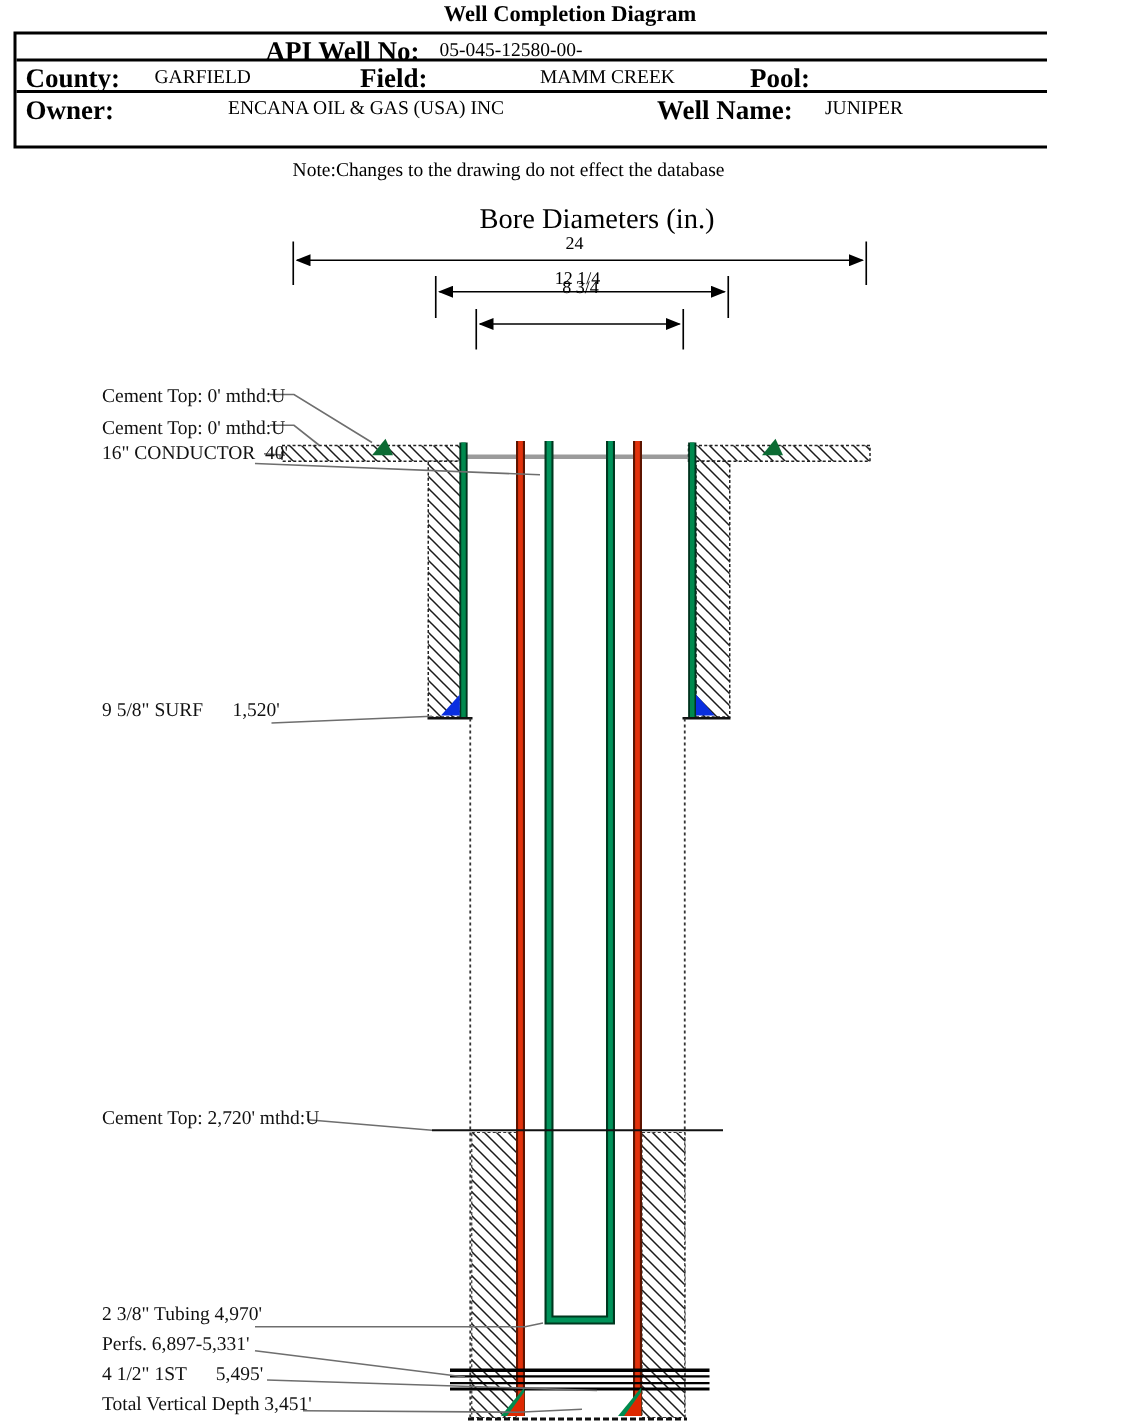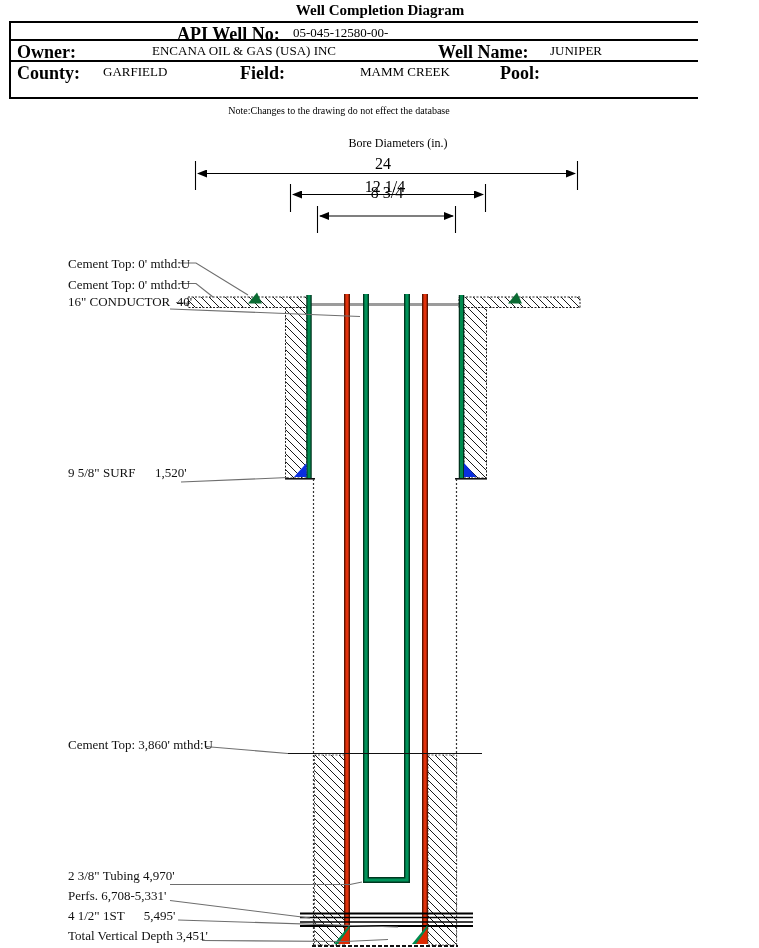--- a/index.html
+++ b/index.html
@@ -8,23 +8,23 @@
   .abs{position:absolute;}
   .title{top:2px;left:380px;transform:translateX(-50%);font-size:15px;font-weight:bold;white-space:pre;}
   .hdr-table{top:21px;left:9px;width:737px;height:74px;border:2px solid #000;}
   .hrow{position:relative;width:100%;}
   .hrow span{position:absolute;white-space:pre;top:1px;}
   .r1{height:16px;}
   .r2,.r3{height:19px;border-top:2px solid #000;}
   .r4{height:19px;border-top:2px solid #000;}
   .lbl{font-weight:bold;font-size:18px;}
   .val{font-size:13px;top:2px !important;}
-  .note{top:105px;left:339px;transform:translateX(-50%);font-size:10px;white-space:pre;}
-  .bore-title{top:136px;left:398px;transform:translateX(-50%);font-size:12px;white-space:pre;}
-  .dim{font-size:16px;transform:translateX(-50%);white-space:pre;}
+  .note{top:105px;left:339px;transform:translateX(-50%);font-size:13px;white-space:pre;}
+  .bore-title{top:136px;left:398px;transform:translateX(-50%);font-size:19px;white-space:pre;}
+  .dim{font-size:12px;transform:translateX(-50%);white-space:pre;}
   .ann{left:68px;font-size:13px;white-space:pre;color:#111;}
   svg{position:absolute;top:0;left:0;}
 </style>
 </head>
 <body>
 
 <div class="page">
 
   <svg width="759" height="948" viewBox="0 0 759 948">
     <defs>
@@ -141,46 +141,46 @@
     </g>
   </svg>
 
   <div class="abs title">Well Completion Diagram</div>
 
   <div class="abs hdr-table">
     <div class="hrow r1">
       <span class="lbl" style="left:166px">API Well No:</span>
       <span class="val" style="left:282px">05-045-12580-00-</span>
     </div>
-    <div class="hrow r2">
-      <span class="lbl" style="left:6px">Owner:</span>
-      <span class="val" style="left:141px">ENCANA OIL &amp; GAS (USA) INC</span>
-      <span class="lbl" style="left:427px">Well Name:</span>
-      <span class="val" style="left:539px">JUNIPER</span>
-    </div>
     <div class="hrow r3">
       <span class="lbl" style="left:6px">County:</span>
       <span class="val" style="left:92px">GARFIELD</span>
       <span class="lbl" style="left:229px">Field:</span>
       <span class="val" style="left:349px">MAMM CREEK</span>
       <span class="lbl" style="left:489px">Pool:</span>
       <span class="val" style="left:545px"></span>
+    </div>
+    <div class="hrow r2">
+      <span class="lbl" style="left:6px">Owner:</span>
+      <span class="val" style="left:141px">ENCANA OIL &amp; GAS (USA) INC</span>
+      <span class="lbl" style="left:427px">Well Name:</span>
+      <span class="val" style="left:539px">JUNIPER</span>
     </div>
   </div>
 
   <div class="abs note">Note:Changes to the drawing do not effect the database</div>
 
   <div class="abs bore-title">Bore Diameters (in.)</div>
   <div class="abs dim" style="left:383px;top:155px">24</div>
   <div class="abs dim" style="left:385px;top:178px">12 1/4</div>
   <div class="abs dim" style="left:387px;top:184px">8 3/4</div>
 
   <div class="abs ann" style="top:256px">Cement Top: 0' mthd:U</div>
   <div class="abs ann" style="top:277px">Cement Top: 0' mthd:U</div>
   <div class="abs ann" style="top:294px">16" CONDUCTOR  40'</div>
   <div class="abs ann" style="top:465px">9 5/8" SURF      1,520'</div>
-  <div class="abs ann" style="top:737px">Cement Top: 3,860' mthd:U</div>
+  <div class="abs ann" style="top:737px">Cement Top: 2,720' mthd:U</div>
   <div class="abs ann" style="top:868px">2 3/8" Tubing 4,970'</div>
-  <div class="abs ann" style="top:888px">Perfs. 6,708-5,331'</div>
+  <div class="abs ann" style="top:888px">Perfs. 6,897-5,331'</div>
   <div class="abs ann" style="top:908px">4 1/2" 1ST      5,495'</div>
   <div class="abs ann" style="top:928px">Total Vertical Depth 3,451'</div>
 
 </div>
 
 </body></html>

